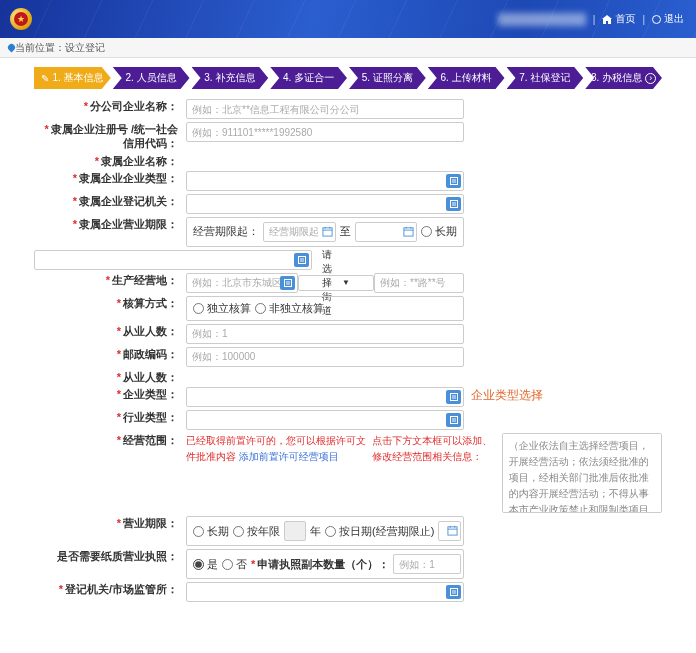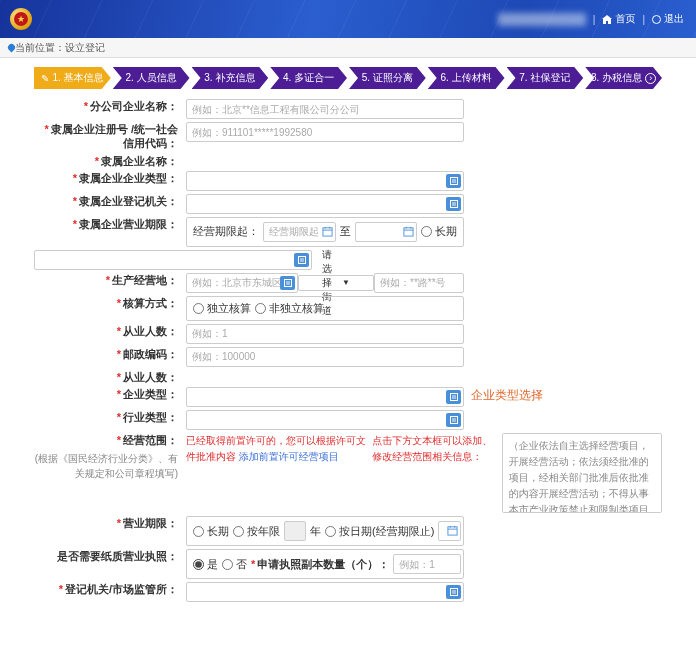--- a/index.html
+++ b/index.html
@@ -288,21 +288,20 @@
             <rect x="1.5" y="1.5" width="7" height="7" fill="none" stroke="#fff"></rect>
             <path d="M3 4h4M3 6h4" stroke="#fff" stroke-width="0.9"></path>
           </svg>
         </button>
     </div>
   </div>
 
   <div class="row top">
     <div class="lbl">
       <span class="req">*</span><span>经营范围：</span>
-      <div class="note">(根据《国民经济行业分类》、有关规定和公司章程填写)</div>
     </div>
     <div class="scope-col">
       <div class="tip-red">
         <span>已经取得前置许可的，您可以根据许可文件批准内容</span>
         <span class="tip-link">添加前置许可经营项目</span>
       </div>
       <div class="tip-red">点击下方文本框可以添加、修改经营范围相关信息：</div>
       <textarea style="">（企业依法自主选择经营项目，开展经营活动；依法须经批准的项目，经相关部门批准后依批准的内容开展经营活动；不得从事本市产业政策禁止和限制类项目的经营活动。）</textarea>
     </div>
   </div>

